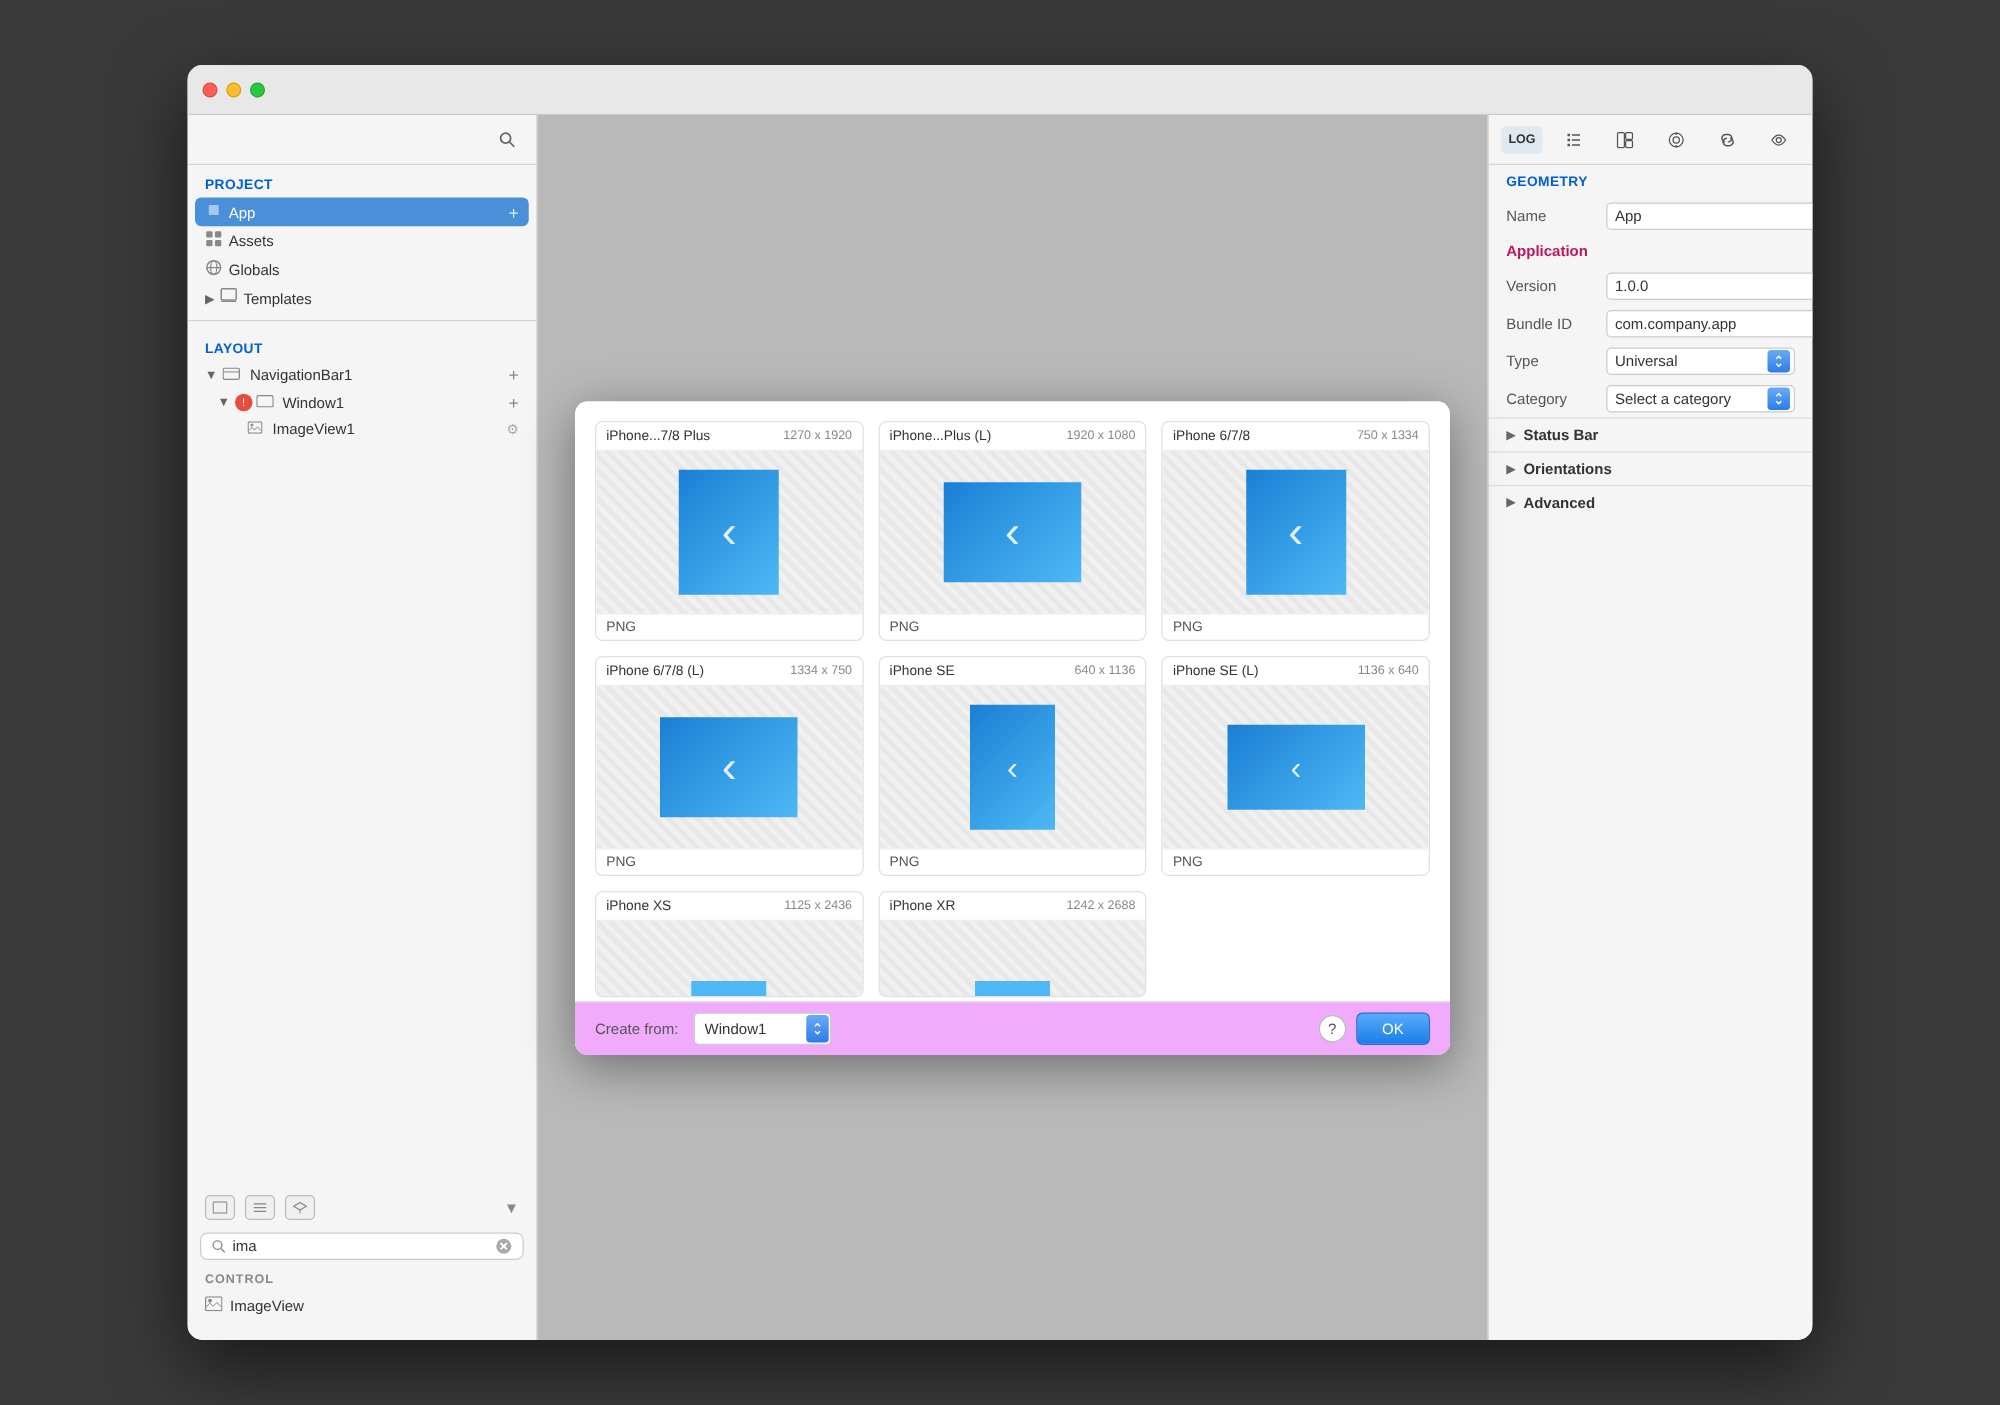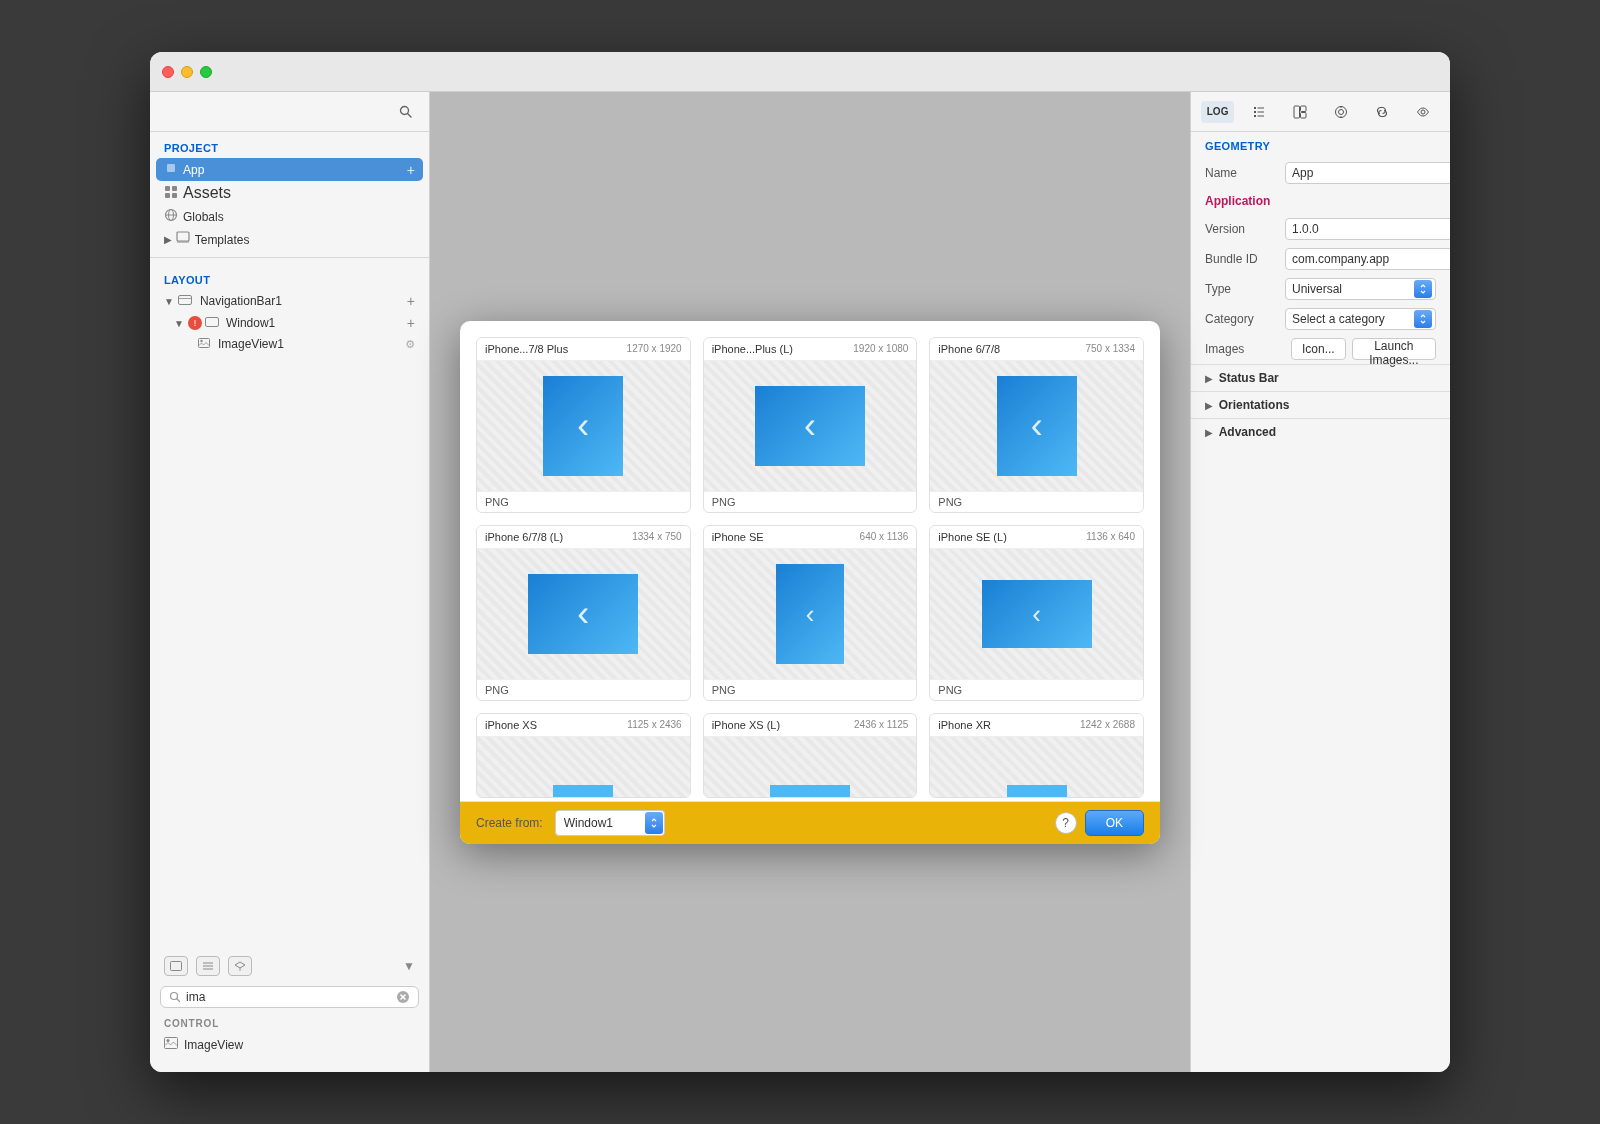--- a/index.html
+++ b/index.html
@@ -476,21 +476,21 @@
       transform: translateX(-50%);
       width: 60px;
       height: 12px;
       background: #4eb8f5;
     }
     .dialog-footer {
       display: flex;
       align-items: center;
       padding: 8px 16px;
       border-top: 1px solid #e0e0e0;
-      background: #eab308;
+      background: #f0abfc;
       gap: 8px;
     }
     .create-label {
       font-size: 12px;
       color: #555;
       margin-right: 4px;
     }
     .create-select-wrap {
       position: relative;
       display: flex;
@@ -590,21 +590,21 @@
 
       <div class="sidebar-item">
         <span class="icon">
           <svg width="14" height="14" viewBox="0 0 14 14">
               <rect x="1" y="1" width="5" height="5" rx="1" fill="#888"></rect>
               <rect x="8" y="1" width="5" height="5" rx="1" fill="#888"></rect>
               <rect x="1" y="8" width="5" height="5" rx="1" fill="#888"></rect>
               <rect x="8" y="8" width="5" height="5" rx="1" fill="#888"></rect>
             </svg>
         </span>
-        <span style="font-size:16px;">Assets</span>
+        <span style="font-size:12px;">Assets</span>
       </div>
 
       <div class="sidebar-item">
         <span class="icon">
           <svg width="14" height="14" viewBox="0 0 14 14">
               <circle cx="7" cy="7" r="5.5" stroke="#888" stroke-width="1.2" fill="none"></circle>
               <ellipse cx="7" cy="7" rx="2.5" ry="5.5" stroke="#888" stroke-width="1" fill="none"></ellipse>
               <line x1="1.5" y1="7" x2="12.5" y2="7" stroke="#888" stroke-width="1"></line>
             </svg>
         </span>
@@ -803,29 +803,20 @@
               <div class="device-card">
                 <div class="device-card-header">
                   <span class="device-name">iPhone XS</span>
                   <span class="device-dims">1125 x 2436</span>
                 </div>
                 <div class="partial-preview">
                   <div class="partial-bar"></div>
                 </div>
               </div>
 
-              <div class="device-card">
-                <div class="device-card-header">
-                  <span class="device-name">iPhone XS (L)</span>
-                  <span class="device-dims">2436 x 1125</span>
-                </div>
-                <div class="partial-preview">
-                  <div class="partial-bar" style="width:80px;"></div>
-                </div>
-              </div>
 
               <div class="device-card">
                 <div class="device-card-header">
                   <span class="device-name">iPhone XR</span>
                   <span class="device-dims">1242 x 2688</span>
                 </div>
                 <div class="partial-preview">
                   <div class="partial-bar"></div>
                 </div>
               </div>
@@ -952,25 +943,20 @@
           </select>
           <div class="select-arrow">
             <svg width="10" height="14" viewBox="0 0 10 14">
                 <path d="M3 5 L5 3 L7 5" stroke="white" stroke-width="1.2" fill="none"></path>
                 <path d="M3 9 L5 11 L7 9" stroke="white" stroke-width="1.2" fill="none"></path>
               </svg>
           </div>
         </div>
       </div>
 
-      <div class="images-row">
-        <span class="prop-label">Images</span>
-        <button class="img-btn">Icon...</button>
-        <button class="img-btn">Launch Images...</button>
-      </div>
 
       <div class="section-header">
         <span class="section-header-arrow">▶</span>
         <span class="section-header-label">Status Bar</span>
       </div>
 
       <div class="section-header">
         <span class="section-header-arrow">▶</span>
         <span class="section-header-label">Orientations</span>
       </div>

